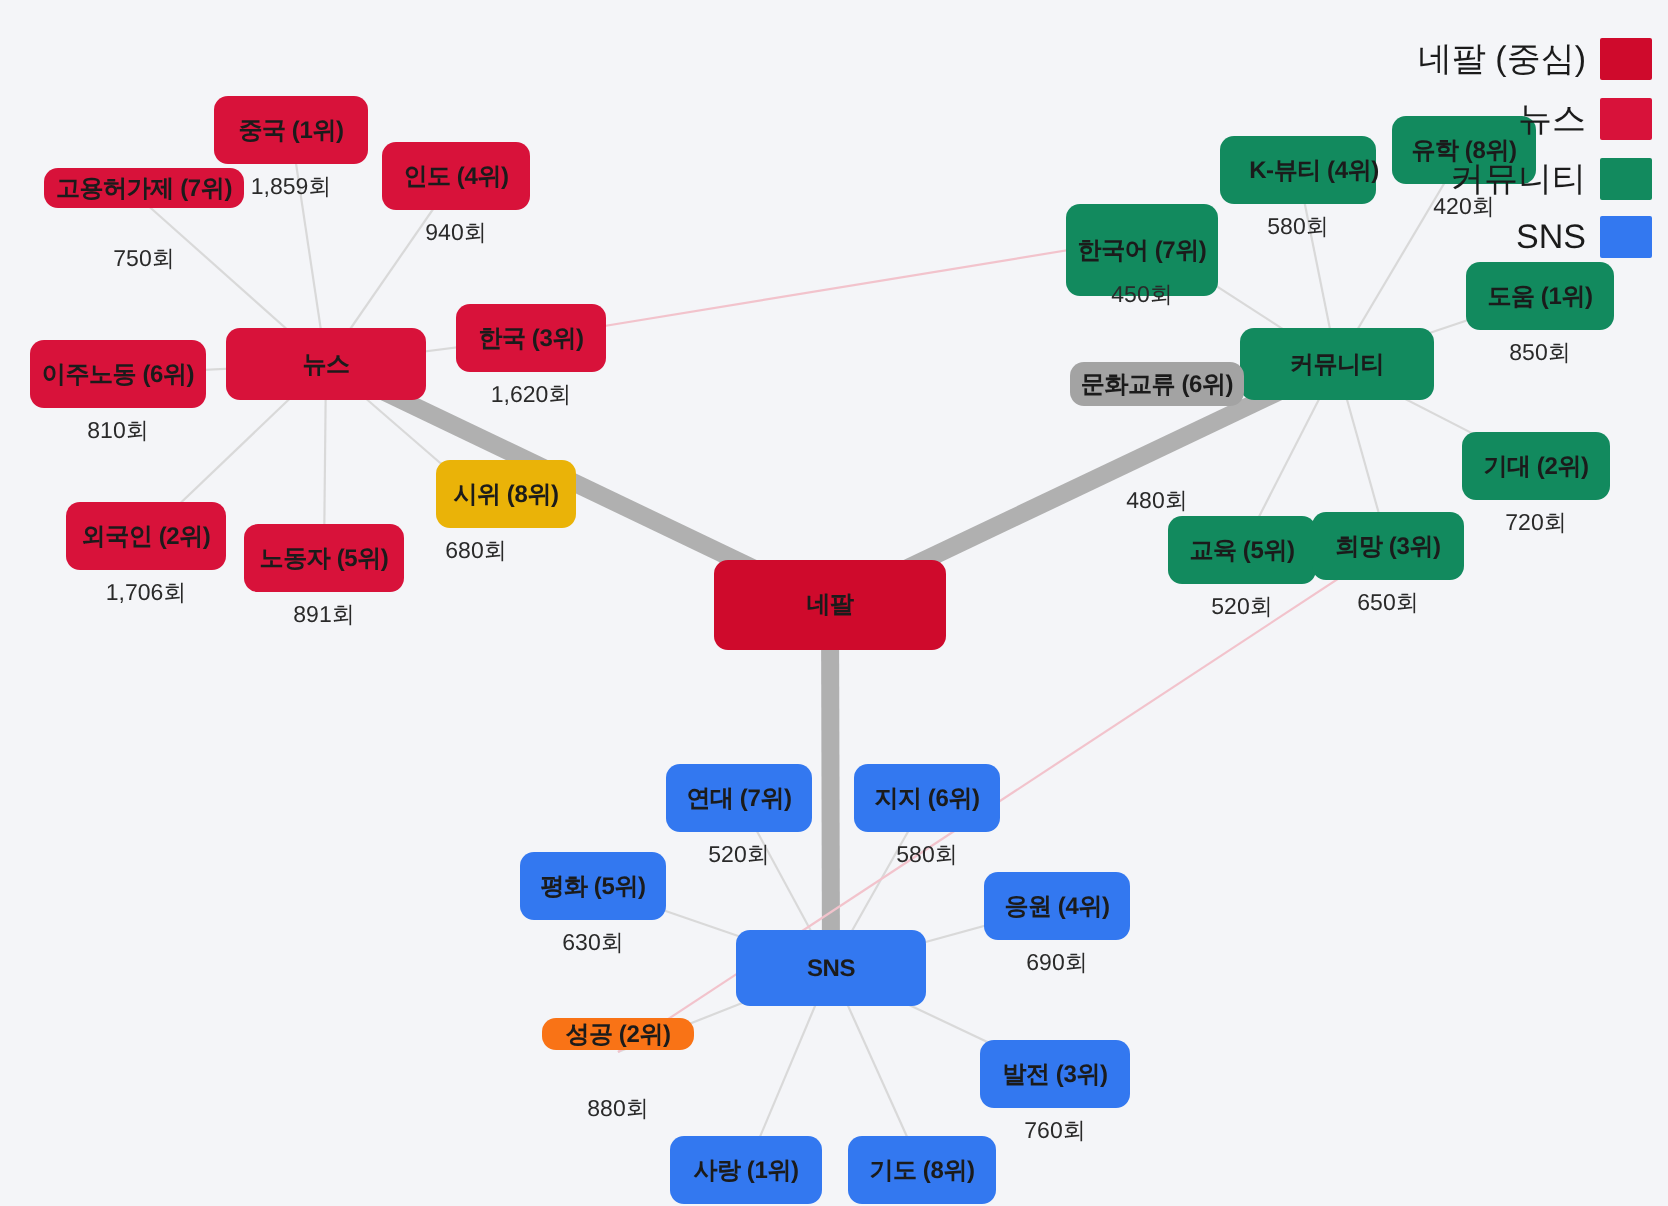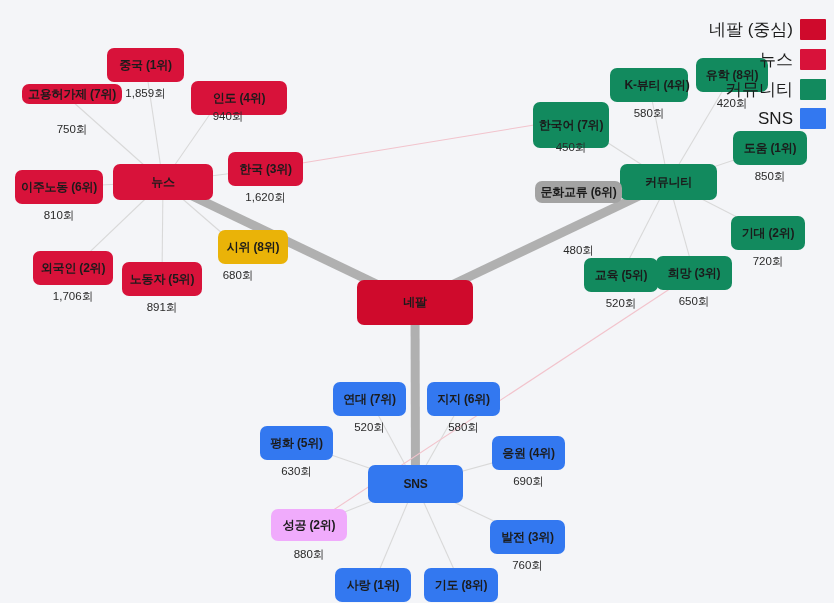--- a/index.html
+++ b/index.html
@@ -125,21 +125,21 @@
       <div class="node hub" style="left: 620px; top: 164px; width: 97px; height: 36px; background: rgb(18, 138, 94);">
         <span>커뮤니티</span>
       </div>
       <div class="node hub" style="left: 368px; top: 465px; width: 95px; height: 38px; background: rgb(51, 120, 240);">
         <span>SNS</span>
       </div>
       <div class="node leaf" style="left: 107px; top: 48px; width: 77px; height: 34px; background: rgb(216, 18, 58);">
         <span>중국 (1위)</span>
       </div>
       <div class="node-count" style="left: 77px; top: 86px; width: 137px;">1,859회</div>
-      <div class="node leaf" style="left: 191px; top: 71px; width: 96px; height: 34px; background: rgb(216, 18, 58); margin-top: 10px;">
+      <div class="node leaf" style="left: 191px; top: 71px; width: 74px; height: 34px; background: rgb(216, 18, 58);">
         <span>인도 (4위)</span>
       </div>
       <div class="node-count" style="left: 161px; top: 109px; width: 134px;">940회</div>
       <div class="node leaf" style="left: 22px; top: 84px; width: 100px; height: 20px; background: rgb(216, 18, 58);">
         <span>고용허가제 (7위)</span>
       </div>
       <div class="node-count" style="left: -8px; top: 122px; width: 160px;">750회</div>
       <div class="node leaf" style="left: 228px; top: 152px; width: 75px; height: 34px; background: rgb(216, 18, 58);">
         <span>한국 (3위)</span>
       </div>
@@ -201,21 +201,21 @@
       </div>
       <div class="node-count" style="left: 397px; top: 420px; width: 133px;">580회</div>
       <div class="node leaf" style="left: 260px; top: 426px; width: 73px; height: 34px; background: rgb(51, 120, 240);">
         <span>평화 (5위)</span>
       </div>
       <div class="node-count" style="left: 230px; top: 464px; width: 133px;">630회</div>
       <div class="node leaf" style="left: 492px; top: 436px; width: 73px; height: 34px; background: rgb(51, 120, 240);">
         <span>응원 (4위)</span>
       </div>
       <div class="node-count" style="left: 462px; top: 474px; width: 133px;">690회</div>
-      <div class="node leaf" style="left: 271px; top: 509px; width: 76px; height: 32px; background: #f0abfc;">
+      <div class="node leaf" style="left: 271px; top: 509px; width: 76px; height: 16px; background: #f97316;">
         <span>성공 (2위)</span>
       </div>
       <div class="node-count" style="left: 241px; top: 547px; width: 136px;">880회</div>
       <div class="node leaf" style="left: 490px; top: 520px; width: 75px; height: 34px; background: rgb(51, 120, 240);">
         <span>발전 (3위)</span>
       </div>
       <div class="node-count" style="left: 460px; top: 558px; width: 135px;">760회</div>
       <div class="node leaf" style="left: 335px; top: 568px; width: 76px; height: 34px; background: rgb(51, 120, 240);">
         <span>사랑 (1위)</span>
       </div>

